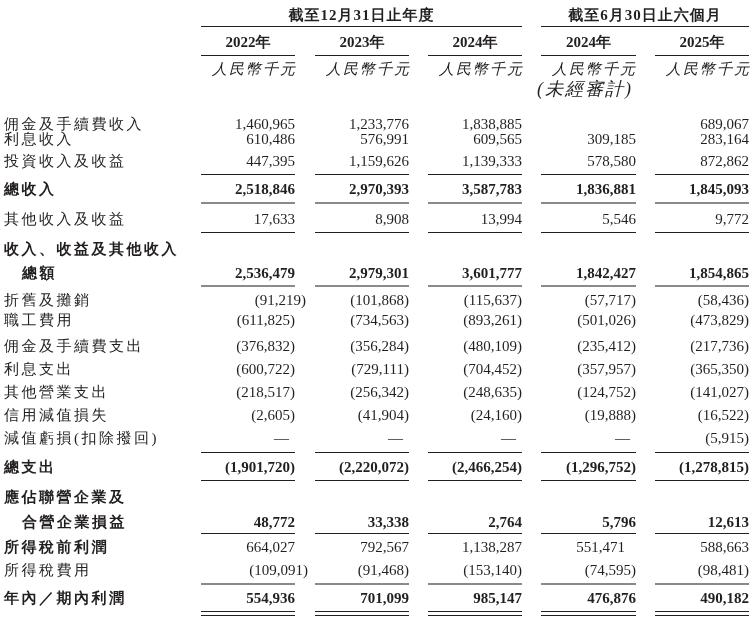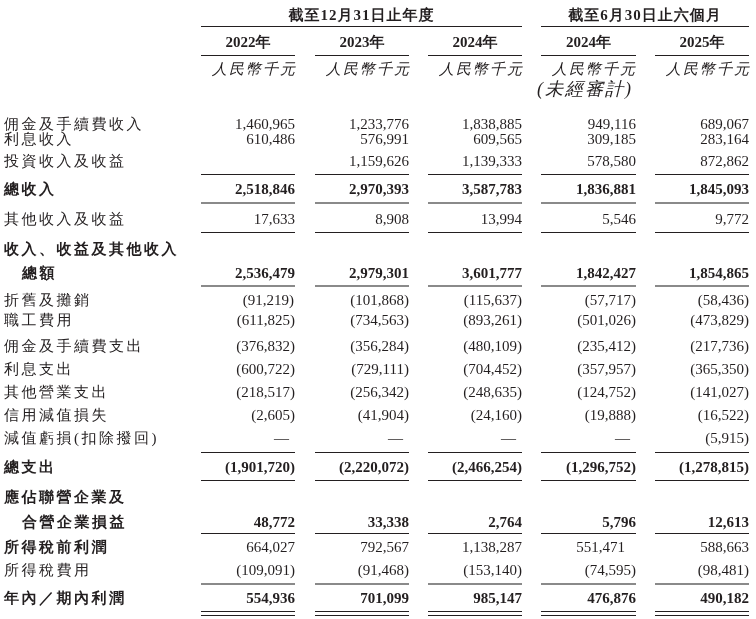--- a/index.html
+++ b/index.html
@@ -68,35 +68,35 @@
 <div class="unit" style="left:422px;width:102px;">人民幣千元</div>
 <div class="unit" style="left:535px;width:102px;">人民幣千元</div>
 <div class="unit2" style="left:535px;width:98px;">(未經審計)</div>
 <div class="unit" style="left:649px;width:102px;">人民幣千元</div>
 
 <div class="row" style="top:106px;margin-top:7px;">
   <span class="lbl">佣金及手續費收入</span>
   <span class="val" style="left:201px;width:94px;">1,460,965</span>
   <span class="val" style="left:315px;width:94px;">1,233,776</span>
   <span class="val" style="left:428px;width:94px;">1,838,885</span>
-  <span class="val" style="left:541px;width:95px;">949,116</span>
   <span class="val" style="left:655px;width:94px;">689,067</span>
 </div>
 
 <div class="row" style="top:128px;">
   <span class="lbl">利息收入</span>
   <span class="val" style="left:201px;width:94px;">610,486</span>
   <span class="val" style="left:315px;width:94px;">576,991</span>
   <span class="val" style="left:428px;width:94px;">609,565</span>
   <span class="val" style="left:541px;width:95px;">309,185</span>
   <span class="val" style="left:655px;width:94px;">283,164</span>
 </div>
 
 <div class="row" style="top:150px;">
   <span class="lbl">投資收入及收益</span>
+  <span class="val" style="left:201px;width:94px;">447,395</span>
   <span class="val" style="left:315px;width:94px;">1,159,626</span>
   <span class="val" style="left:428px;width:94px;">1,139,333</span>
   <span class="val" style="left:541px;width:95px;">578,580</span>
   <span class="val" style="left:655px;width:94px;">872,862</span>
 </div>
 <div class="hr" style="top:174px;left:201px;width:94px;"></div>
 <div class="hr" style="top:174px;left:315px;width:94px;"></div>
 <div class="hr" style="top:174px;left:428px;width:94px;"></div>
 <div class="hr" style="top:174px;left:541px;width:95px;"></div>
 <div class="hr" style="top:174px;left:655px;width:94px;"></div>
@@ -141,21 +141,21 @@
   <span class="val bold" style="left:655px;width:94px;">1,854,865</span>
 </div>
 <div class="hr thick" style="top:285px;left:201px;width:94px;"></div>
 <div class="hr thick" style="top:285px;left:315px;width:94px;"></div>
 <div class="hr thick" style="top:285px;left:428px;width:94px;"></div>
 <div class="hr thick" style="top:285px;left:541px;width:95px;"></div>
 <div class="hr thick" style="top:285px;left:655px;width:94px;"></div>
 
 <div class="row" style="top:289px;">
   <span class="lbl">折舊及攤銷</span>
-  <span class="val neg" style="left:200px;width:94px;">(91,219)</span>
+  <span class="val neg" style="left:212px;width:94px;">(91,219)</span>
   <span class="val neg" style="left:315px;width:94px;">(101,868)</span>
   <span class="val neg" style="left:428px;width:94px;">(115,637)</span>
   <span class="val neg" style="left:541px;width:95px;">(57,717)</span>
   <span class="val neg" style="left:655px;width:94px;">(58,436)</span>
 </div>
 <div class="row" style="top:309px;">
   <span class="lbl">職工費用</span>
   <span class="val neg" style="left:201px;width:94px;">(611,825)</span>
   <span class="val neg" style="left:315px;width:94px;">(734,563)</span>
   <span class="val neg" style="left:428px;width:94px;">(893,261)</span>
@@ -243,21 +243,21 @@
   <span class="lbl bold">所得稅前利潤</span>
   <span class="val" style="left:201px;width:94px;">664,027</span>
   <span class="val" style="left:315px;width:94px;">792,567</span>
   <span class="val" style="left:428px;width:94px;">1,138,287</span>
   <span class="val" style="left:530px;width:95px;font-family:Liberation Serif, serif;">551,471</span>
   <span class="val" style="left:655px;width:94px;">588,663</span>
 </div>
 
 <div class="row" style="top:559px;">
   <span class="lbl">所得稅費用</span>
-  <span class="val neg" style="left:201px;width:94px;">(109,091)</span>
+  <span class="val neg" style="left:214px;width:94px;">(109,091)</span>
   <span class="val neg" style="left:315px;width:94px;">(91,468)</span>
   <span class="val neg" style="left:428px;width:94px;">(153,140)</span>
   <span class="val neg" style="left:541px;width:95px;">(74,595)</span>
   <span class="val neg" style="left:655px;width:94px;">(98,481)</span>
 </div>
 <div class="hr thick" style="top:583px;left:201px;width:94px;"></div>
 <div class="hr thick" style="top:583px;left:315px;width:94px;"></div>
 <div class="hr thick" style="top:583px;left:428px;width:94px;"></div>
 <div class="hr thick" style="top:583px;left:541px;width:95px;"></div>
 <div class="hr thick" style="top:583px;left:655px;width:94px;"></div>

